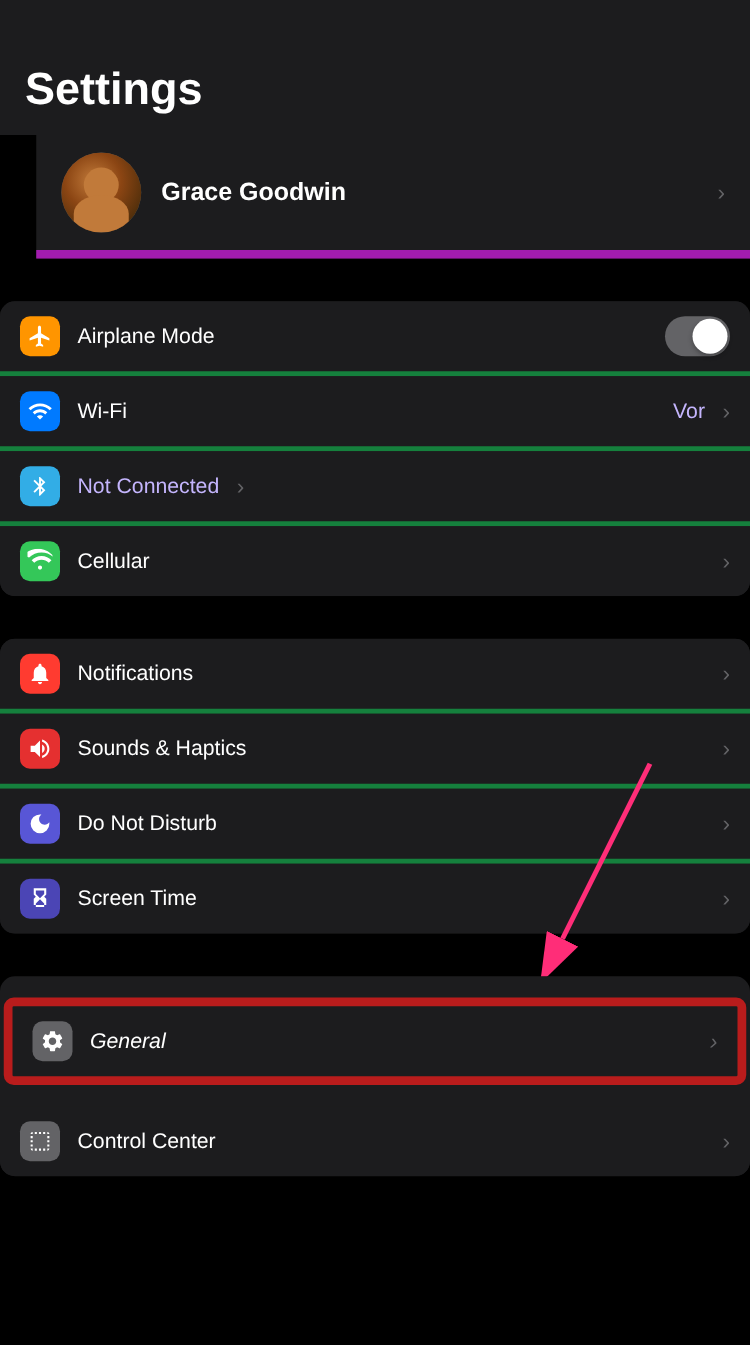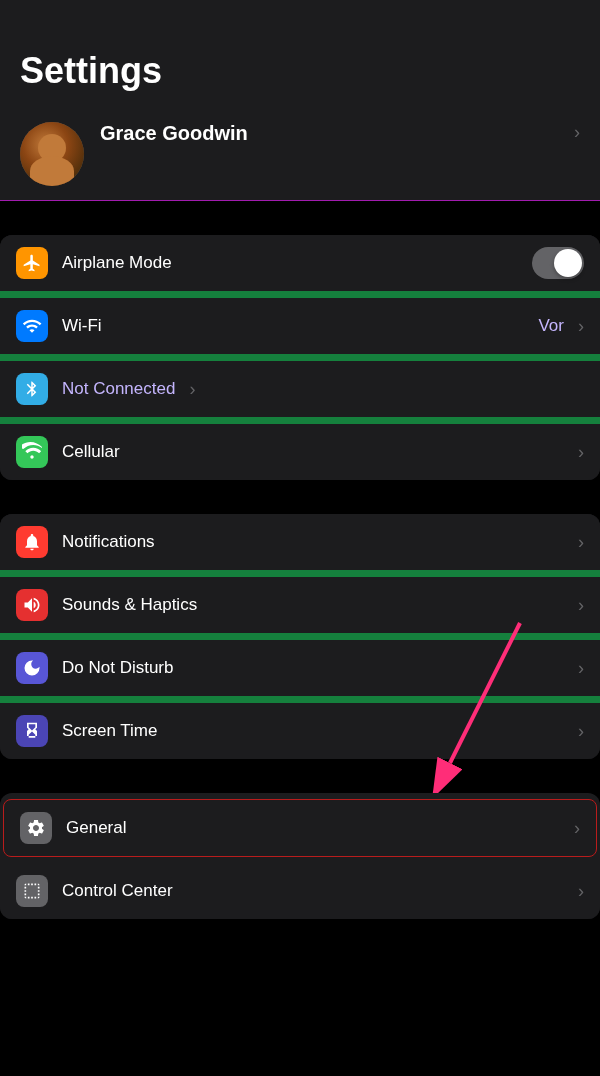--- a/index.html
+++ b/index.html
@@ -19,24 +19,26 @@
     }
     .header-title {
       font-size: 36px;
       font-weight: 700;
       color: #fff;
     }
 
     
     .profile-row {
       display: flex;
+      align-items: center;
       padding: 14px 20px;
       background: #1c1c1e;
-      border-bottom: 1px solid #a21caf;
+      border-bottom: 7px solid #a21caf;
       cursor: pointer;
+      margin-left: 29px;
     }
     .avatar {
       width: 64px;
       height: 64px;
       border-radius: 50%;
       overflow: hidden;
       flex-shrink: 0;
       background: #555;
       margin-right: 16px;
     }
@@ -98,21 +100,21 @@
       border-radius: 12px;
       margin: 0 0 0 0;
       overflow: hidden;
     }
 
     .settings-item {
       display: flex;
       align-items: center;
       padding: 12px 16px 12px 16px;
       background: #1c1c1e;
-      border-bottom: 7px solid #15803d;
+      border-bottom: 4px solid #15803d;
       cursor: pointer;
       min-height: 56px;
     }
     .settings-item:last-child {
       border-bottom: none;
     }
 
     .item-icon {
       width: 32px;
       height: 32px;
@@ -296,21 +298,21 @@
     <defs>
       <marker id="arrowhead" markerWidth="10" markerHeight="7" refX="0" refY="3.5" orient="auto">
         <polygon points="0 0, 10 3.5, 0 7" fill="#ff2d78"></polygon>
       </marker>
     </defs>
     <line x1="130" y1="10" x2="60" y2="150" stroke="#ff2d78" stroke-width="4" marker-end="url(#arrowhead)"></line>
   </svg>
 
   <div class="settings-group">
 
-    <div class="settings-item" style="border: 1px solid #b91c1c; border-radius: 8px; margin: 6px 3px; background: #1c1c1e;">
+    <div class="settings-item" style="border: 7px solid #b91c1c; border-radius: 8px; margin: 17px 3px; background: #1c1c1e; font-style: italic;">
       <div class="item-icon icon-gray">
         <svg width="20" height="20" viewBox="0 0 24 24" fill="white">
           <path d="M19.14,12.94c0.04-0.3,0.06-0.61,0.06-0.94c0-0.32-0.02-0.64-0.07-0.94l2.03-1.58c0.18-0.14,0.23-0.41,0.12-0.61 l-1.92-3.32c-0.12-0.22-0.37-0.29-0.59-0.22l-2.39,0.96c-0.5-0.38-1.03-0.7-1.62-0.94L14.4,2.81c-0.04-0.24-0.24-0.41-0.48-0.41 h-3.84c-0.24,0-0.43,0.17-0.47,0.41L9.25,5.35C8.66,5.59,8.12,5.92,7.63,6.29L5.24,5.33c-0.22-0.08-0.47,0-0.59,0.22L2.74,8.87 C2.62,9.08,2.66,9.34,2.86,9.48l2.03,1.58C4.84,11.36,4.8,11.69,4.8,12s0.02,0.64,0.07,0.94l-2.03,1.58 c-0.18,0.14-0.23,0.41-0.12,0.61l1.92,3.32c0.12,0.22,0.37,0.29,0.59,0.22l2.39-0.96c0.5,0.38,1.03,0.7,1.62,0.94l0.36,2.54 c0.05,0.24,0.24,0.41,0.48,0.41h3.84c0.24,0,0.44-0.17,0.47-0.41l0.36-2.54c0.59-0.24,1.13-0.56,1.62-0.94l2.39,0.96 c0.22,0.08,0.47,0,0.59-0.22l1.92-3.32c0.12-0.22,0.07-0.47-0.12-0.61L19.14,12.94z M12,15.6c-1.98,0-3.6-1.62-3.6-3.6 s1.62-3.6,3.6-3.6s3.6,1.62,3.6,3.6S13.98,15.6,12,15.6z"></path>
         </svg>
       </div>
       <span class="item-label">General</span>
       <span class="chevron">›</span>
     </div>
 
     <div class="settings-item">

